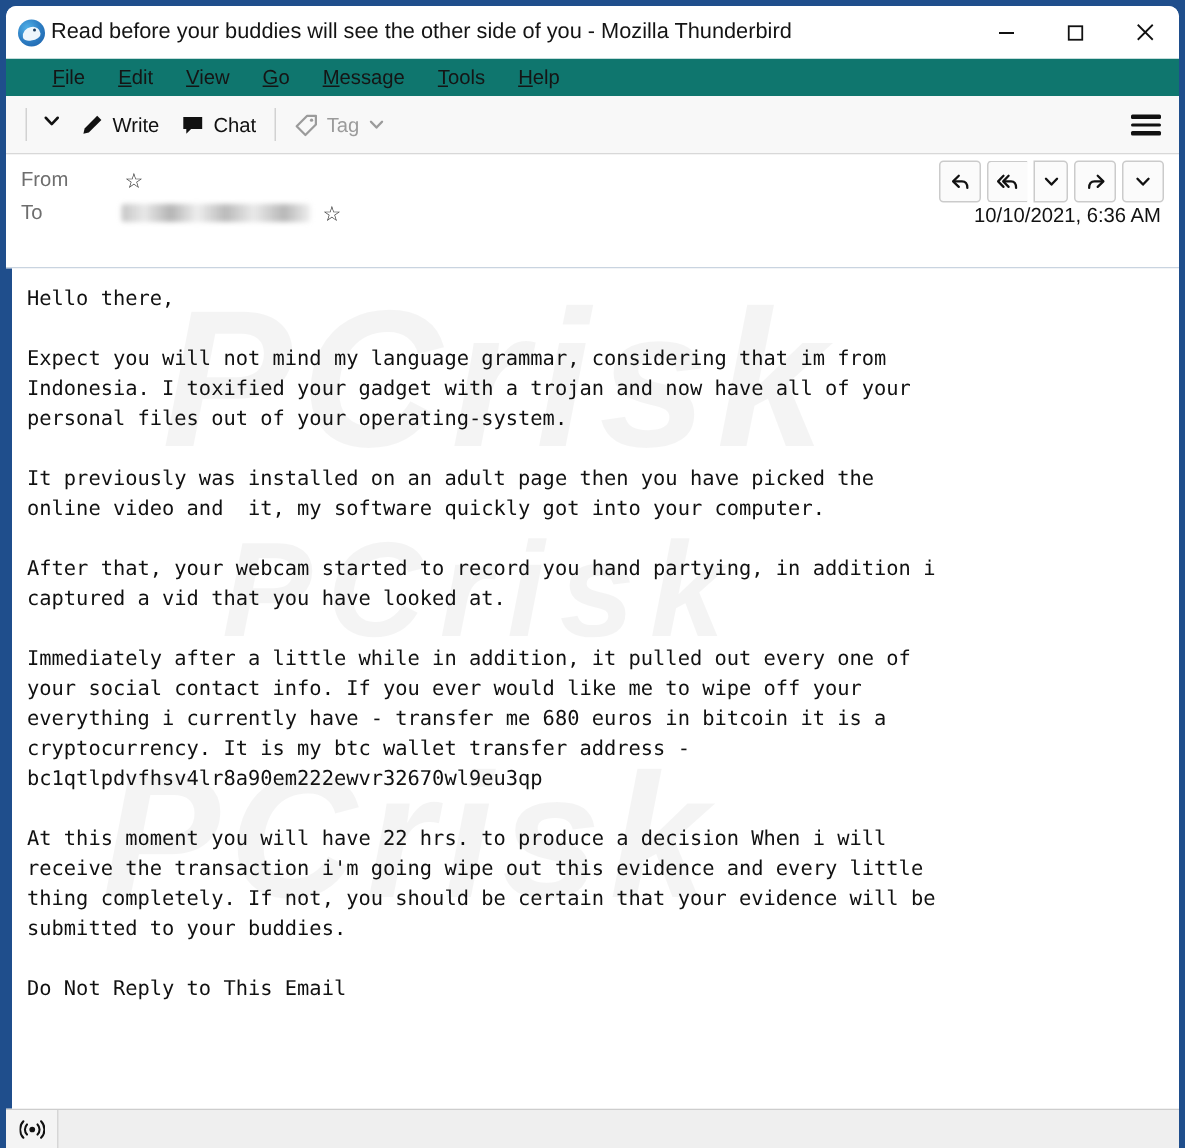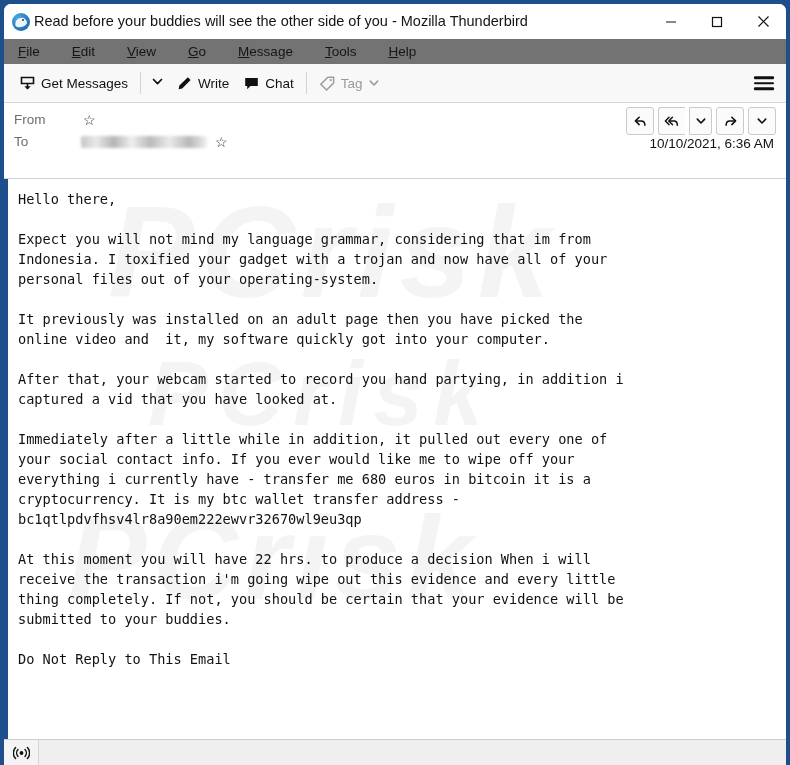--- a/index.html
+++ b/index.html
@@ -89,25 +89,25 @@
     align-items: center;
     justify-content: center;
     background: transparent;
   }
   .winbtn svg { display: block; }
 
   
   .menubar {
     height: 25px;
     min-height: 25px;
-    background: #737373;
-    display: flex;
-    align-items: center;
-    padding-left: 7px;
-    gap: 18px;
+    background: #0f766e;
+    display: flex;
+    align-items: center;
+    padding-left: 24px;
+    gap: 8px;
   }
   .menuitem {
     font-size: 13.5px;
     color: #151515;
     padding: 2px 7px;
     line-height: 1;
     white-space: nowrap;
   }
   .menuitem u { text-decoration: underline; }
 
@@ -336,30 +336,20 @@
     <div class="menuitem"><u>E</u>dit</div>
     <div class="menuitem"><u>V</u>iew</div>
     <div class="menuitem"><u>G</u>o</div>
     <div class="menuitem"><u>M</u>essage</div>
     <div class="menuitem"><u>T</u>ools</div>
     <div class="menuitem"><u>H</u>elp</div>
   </div>
 
   <div class="toolbar">
 
-    <div class="tbtn">
-      <span>
-        <svg width="17" height="17" viewBox="0 0 17 17">
-          <path d="M2.5 2.5h12v6h-12z" fill="none" stroke="#111" stroke-width="1.6"></path>
-          <path d="M8.5 8.5v5.5" stroke="#111" stroke-width="1.6"></path>
-          <path d="M5.3 11.2l3.2 3.3 3.2-3.3z" fill="#111"></path>
-        </svg>
-      </span>
-      <span>Get Messages</span>
-    </div>
 
     <div class="tsep"></div>
 
     <div class="caretbtn">
       <span>
         <svg width="13" height="13" viewBox="0 0 13 13">
             <path d="M2.5 4.5l4 4.2 4-4.2" fill="none" stroke="#111" stroke-width="1.7" stroke-linecap="round" stroke-linejoin="round"></path>
           </svg>
       </span>
     </div>

